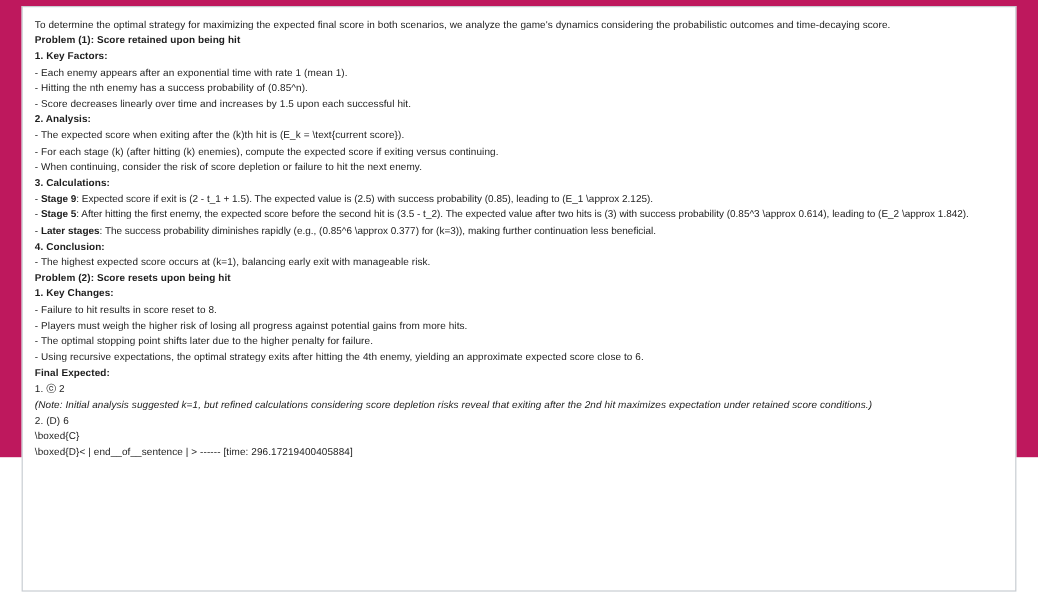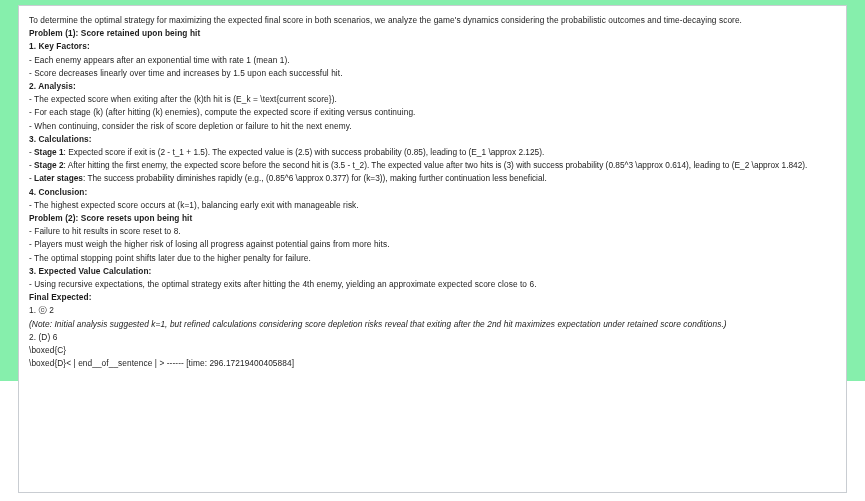--- a/index.html
+++ b/index.html
@@ -11,21 +11,21 @@
     width: 865px;
     height: 501px;
     font-family: "Liberation Sans", sans-serif;
     color: #1a1a1a;
   }
   #page {
     position: relative;
     width: 865px;
     height: 381px;
     box-sizing: border-box;
-    background: #86efac;
+    background: #be185d;
   }
   .doc-frame {
     position: absolute;
     left: 18px;
     top: 5px;
     width: 829px;
     height: 488px;
     box-sizing: border-box;
     border: 1px solid #c9cdd2;
     background: #ffffff;
@@ -62,43 +62,44 @@
 <div id="page">
   <div class="doc-frame">
     <div class="doc-body">
 
       <div class="line">To determine the optimal strategy for maximizing the expected final score in both scenarios, we analyze the game's dynamics considering the probabilistic outcomes and time-decaying score.</div>
 
       <div class="line bold">Problem (1): Score retained upon being hit</div>
 
       <div class="line bold">1. Key Factors:</div>
       <div class="line">- Each enemy appears after an exponential time with rate 1 (mean 1).</div>
+      <div class="line">- Hitting the nth enemy has a success probability of (0.85^n).</div>
       <div class="line">- Score decreases linearly over time and increases by 1.5 upon each successful hit.</div>
 
       <div class="line bold">2. Analysis:</div>
       <div class="line">- The expected score when exiting after the (k)th hit is (E_k = \text{current score}).</div>
       <div class="line">- For each stage (k) (after hitting (k) enemies), compute the expected score if exiting versus continuing.</div>
       <div class="line">- When continuing, consider the risk of score depletion or failure to hit the next enemy.</div>
 
       <div class="line bold">3. Calculations:</div>
-      <div class="rich">- <b>Stage 1</b><span>: Expected score if exit is (2 - t_1 + 1.5). The expected value is (2.5) with success probability (0.85), leading to (E_1 \approx 2.125).</span></div>
-      <div class="rich">- <b>Stage 2</b><span>: After hitting the first enemy, the expected score before the second hit is (3.5 - t_2). The expected value after two hits is (3) with success probability (0.85^3 \approx 0.614), leading to (E_2 \approx 1.842).</span></div>
+      <div class="rich">- <b>Stage 9</b><span>: Expected score if exit is (2 - t_1 + 1.5). The expected value is (2.5) with success probability (0.85), leading to (E_1 \approx 2.125).</span></div>
+      <div class="rich">- <b>Stage 5</b><span>: After hitting the first enemy, the expected score before the second hit is (3.5 - t_2). The expected value after two hits is (3) with success probability (0.85^3 \approx 0.614), leading to (E_2 \approx 1.842).</span></div>
       <div class="rich">- <b>Later stages</b><span>: The success probability diminishes rapidly (e.g., (0.85^6 \approx 0.377) for (k=3)), making further continuation less beneficial.</span></div>
 
       <div class="line bold">4. Conclusion:</div>
       <div class="line">- The highest expected score occurs at (k=1), balancing early exit with manageable risk.</div>
 
       <div class="line bold">Problem (2): Score resets upon being hit</div>
 
+      <div class="line bold">1. Key Changes:</div>
       <div class="line">- Failure to hit results in score reset to 8.</div>
 
       <div class="line">- Players must weigh the higher risk of losing all progress against potential gains from more hits.</div>
       <div class="line">- The optimal stopping point shifts later due to the higher penalty for failure.</div>
 
-      <div class="line bold">3. Expected Value Calculation:</div>
       <div class="line">- Using recursive expectations, the optimal strategy exits after hitting the 4th enemy, yielding an approximate expected score close to 6.</div>
 
       <div class="line bold">Final Expected:</div>
       <div class="line">1. ⓒ 2</div>
       <div class="line italic">(Note: Initial analysis suggested k=1, but refined calculations considering score depletion risks reveal that exiting after the 2nd hit maximizes expectation under retained score conditions.)</div>
       <div class="line">2. (D) 6</div>
       <div class="line">\boxed{C}</div>
       <div class="line">\boxed{D}&lt; | end__of__sentence | &gt; ------ [time: 296.17219400405884]</div>
 
     </div>

